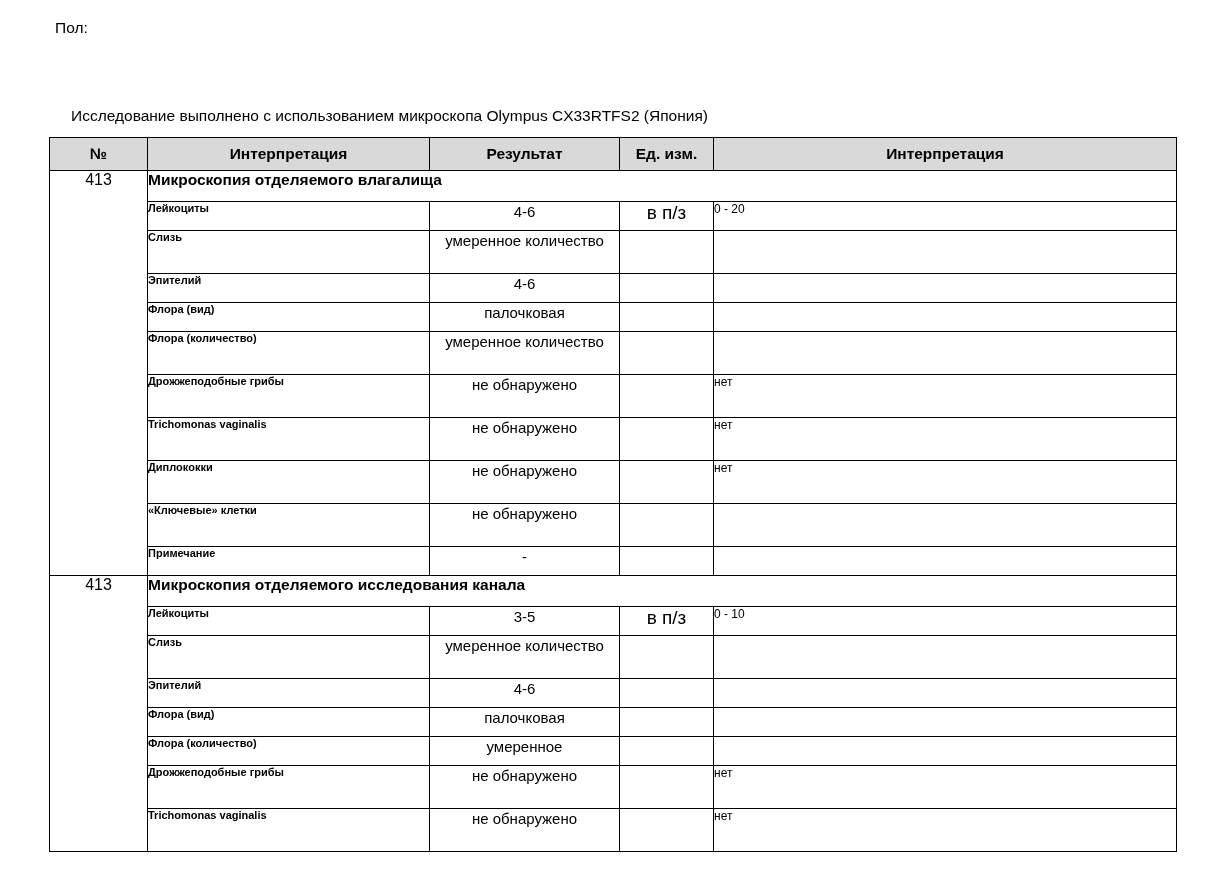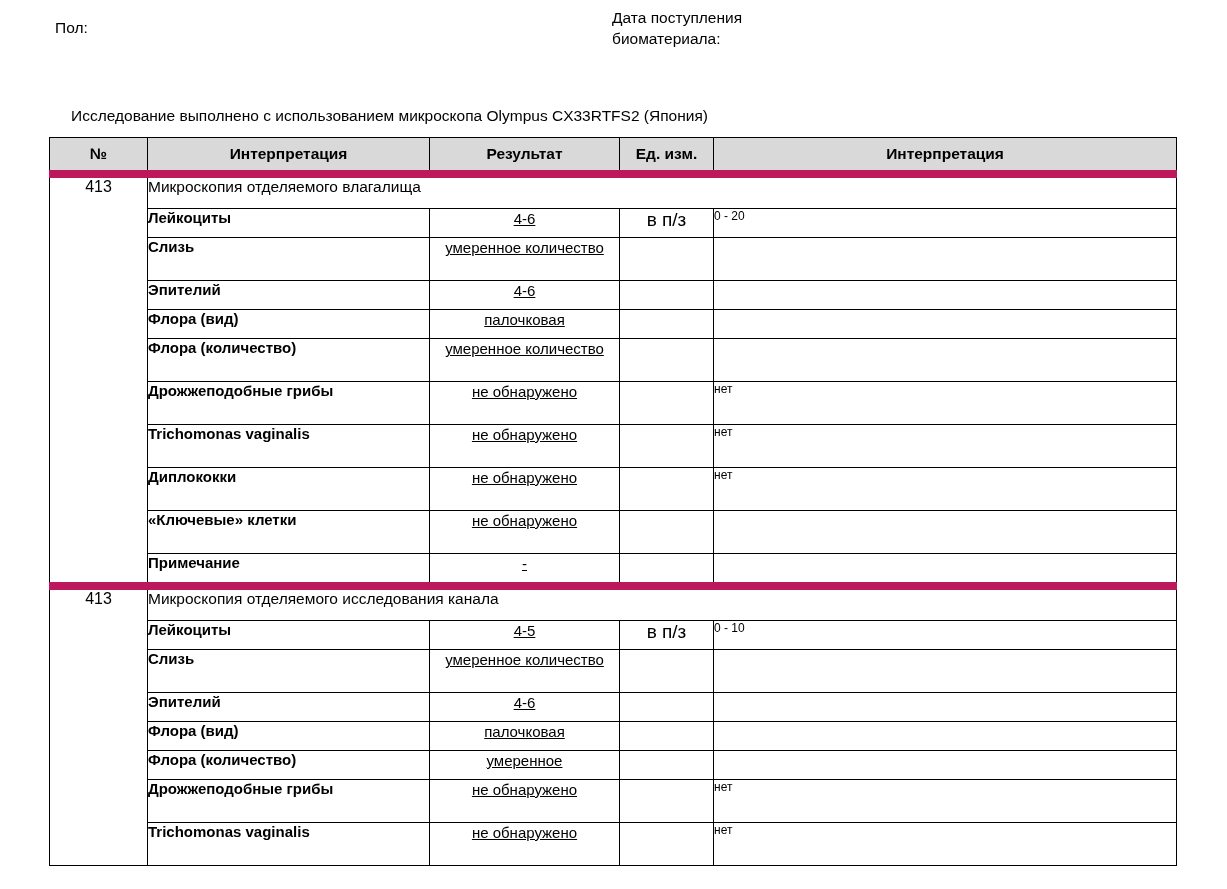--- a/index.html
+++ b/index.html
@@ -96,46 +96,45 @@
     font-size: 15.5px;
     text-align: center;
     height: 32px;
     line-height: 32px;
     padding: 0 4px;
     vertical-align: middle;
   }
 
   
   tr.section-row > td {
-    border-top: 8px solid #be185d;
+    border-top: 1px solid #be185d;
   }
   td.num-cell {
     text-align: center;
     font-size: 16px;
     padding-top: 7px;
     border-right: 1px solid #000000;
   }
   td.section-title {
-    font-weight: normal;
+    font-weight: bold;
     font-size: 15.5px;
     padding: 7px 0 7px 4px;
     height: 30px;
   }
 
   td.study {
     font-weight: bold;
     padding: 6px 0 6px 4px;
-    font-size: 15px;
+    font-size: 11px;
   }
   td.result {
     text-align: center;
     padding: 6px 4px;
     font-size: 15px;
     line-height: 19px;
-    text-decoration: underline;
   }
   td.unit {
     text-align: center;
     padding: 6px 4px;
     font-size: 19px;
   }
   td.interp {
     text-align: left;
     padding: 4px 0 6px 4px;
     font-size: 12px;
@@ -151,24 +150,20 @@
 
 <div class="page">
 
   <div class="meta">
     <div class="meta-left">
       <span>Пол:</span>
       <span class="blank"></span>
     </div>
 
     <div class="meta-right">
-      <p class="meta-block">
-        <span>Дата поступления биоматериала:</span>
-        <span class="blank"></span>
-      </p>
     </div>
   </div>
 
   <div class="device-note">Исследование выполнено с использованием микроскопа Olympus CX33RTFS2 (Япония)</div>
 
   <div class="table-wrap">
     <table class="report">
       <colgroup>
         <col class="c-num">
         <col class="c-study">
@@ -249,21 +244,21 @@
             <td class="result">-</td>
             <td class="unit"></td>
             <td class="interp"></td>
           </tr>
           <tr class="section-row">
             <td class="num-cell" rowspan="8">413</td>
             <td class="section-title" colspan="4">Микроскопия отделяемого исследования канала</td>
           </tr>
           <tr class="h-std">
             <td class="study">Лейкоциты</td>
-            <td class="result">4-5</td>
+            <td class="result">3-5</td>
             <td class="unit">в п/з</td>
             <td class="interp">0 - 10</td>
           </tr>
           <tr class="h-tall">
             <td class="study">Слизь</td>
             <td class="result">умеренное количество</td>
             <td class="unit"></td>
             <td class="interp"></td>
           </tr>
           <tr class="h-std">

